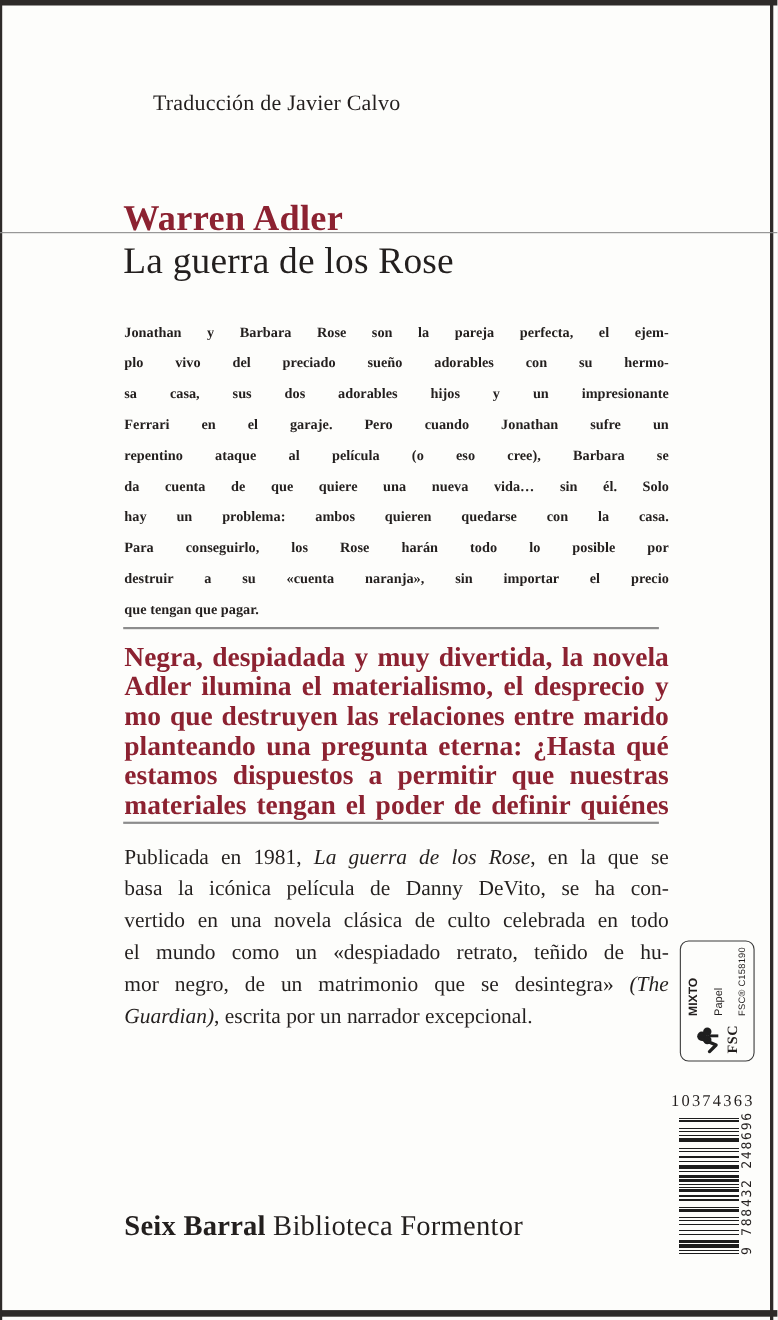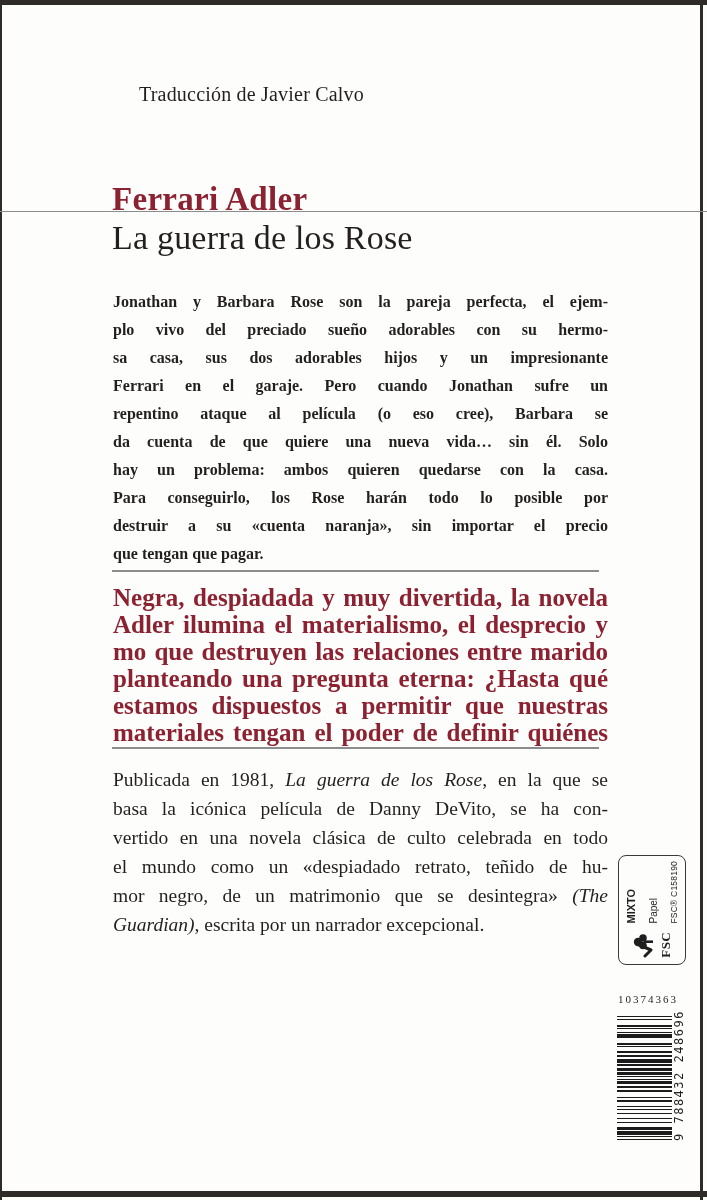--- a/index.html
+++ b/index.html
@@ -16,21 +16,21 @@
 
   .author{position:absolute;left:112px;top:183px;font-size:33px;font-weight:700;
           line-height:1;color:var(--accent,#8c2231);letter-spacing:.3px;}
   .title-rule{position:absolute;left:0;top:211px;width:707px;height:1px;background:var(--rule,#8c8c8c);}
   .book-title{position:absolute;left:112px;top:221px;font-size:34px;line-height:1;letter-spacing:.2px;}
 
   .para{position:absolute;left:113px;width:495px;}
   .para .line{text-align:justify;text-align-last:justify;text-justify:inter-word;
               overflow:hidden;white-space:normal;}
   .para .line:last-child{text-align-last:auto;}
-  .synopsis{top:288px;font-size:16px;font-weight:700;line-height:28px;}
+  .synopsis{top:288px;font-size:13px;font-weight:700;line-height:28px;}
   .synopsis .line{height:28px;}
   .review{top:584px;font-size:25px;font-weight:700;line-height:27px;color:var(--accent,#8c2231);}
   .review .line{height:27px;}
   .review .line:last-child{text-align-last:justify;}
   .context{top:765px;font-size:19.5px;line-height:29px;}
   .context .line{height:29px;}
 
   .section-rule{position:absolute;left:112px;width:487px;height:2px;background:var(--rule,#8c8c8c);}
   .rule-top{top:570px;}
   .rule-bottom{top:747px;}
@@ -42,21 +42,21 @@
              transform:translate(-50%,-50%) rotate(-90deg);
              display:flex;align-items:center;gap:7px;font-family:"Liberation Sans",sans-serif;}
   .fsc-colA{width:32px;display:flex;flex-direction:column;align-items:center;}
   .fsc-logo-text{font-family:"Liberation Serif",serif;font-weight:700;font-size:13px;letter-spacing:.5px;margin-top:1px;}
   .fsc-colB{flex:1;height:54px;display:flex;flex-direction:column;justify-content:space-between;}
   .fsc-type{font-weight:700;font-size:11px;}
   .fsc-material{font-size:10px;}
   .fsc-license{font-size:8.5px;letter-spacing:.2px;white-space:nowrap;}
 
   .product-number{position:absolute;left:598px;top:993px;width:100px;text-align:center;
-                  font-size:11px;letter-spacing:2px;}
+                  font-size:15px;letter-spacing:2px;}
   .barcode-bars{position:absolute;left:617px;top:1016px;}
   .isbn-vert{position:absolute;left:672px;top:1141px;width:126px;height:16px;
              transform:rotate(-90deg);transform-origin:0 0;
              font-family:"DejaVu Sans Mono",monospace;font-size:12px;letter-spacing:1.5px;
              text-align:center;white-space:nowrap;}
 
   .imprint{position:absolute;left:113px;top:1100px;font-size:26px;letter-spacing:.2px;}
   .imprint .publisher{font-weight:700;}
 </style>
 </head>
@@ -64,21 +64,21 @@
 
 <div class="page">
 
   <div class="frame frame-top"></div>
   <div class="frame frame-bottom"></div>
   <div class="frame frame-left"></div>
   <div class="frame frame-right"></div>
 
   <div class="translator">Traducción de Javier Calvo</div>
 
-  <div class="author">Ferrari Adler</div>
+  <div class="author">Warren Adler</div>
   <div class="title-rule"></div>
   <div class="book-title">La guerra de los Rose</div>
 
   <div class="para synopsis">
       <div class="line"><span>Jonathan y Barbara Rose son la pareja perfecta, el ejem-</span></div>
       <div class="line"><span>plo vivo del preciado sueño adorables con su hermo-</span></div>
       <div class="line"><span>sa casa, sus dos adorables hijos y un impresionante</span></div>
       <div class="line"><span>Ferrari en el garaje. Pero cuando Jonathan sufre un</span></div>
       <div class="line"><span>repentino ataque al película (o eso cree), Barbara se</span></div>
       <div class="line"><span>da cuenta de que quiere una nueva vida… sin él. Solo</span></div>
@@ -172,14 +172,15 @@
         <rect x="0" width="55" y="15" height="1.05" fill="#1c1c1c"></rect>
         <rect x="0" width="55" y="14" height="1.05" fill="#1c1c1c"></rect>
         <rect x="0" width="55" y="12" height="1.05" fill="#1c1c1c"></rect>
         <rect x="0" width="55" y="9" height="1.05" fill="#1c1c1c"></rect>
         <rect x="0" width="55" y="7" height="1.05" fill="#1c1c1c"></rect>
         <rect x="0" width="55" y="2" height="1.05" fill="#1c1c1c"></rect>
         <rect x="0" width="55" y="0" height="1.05" fill="#1c1c1c"></rect>
       </svg></div>
   <div class="isbn-vert">9 788432 248696</div>
 
+  <div class="imprint"><span class="publisher">Seix Barral</span><span> </span><span class="collection">Biblioteca Formentor</span></div>
 
 </div>
 
 </body></html>

